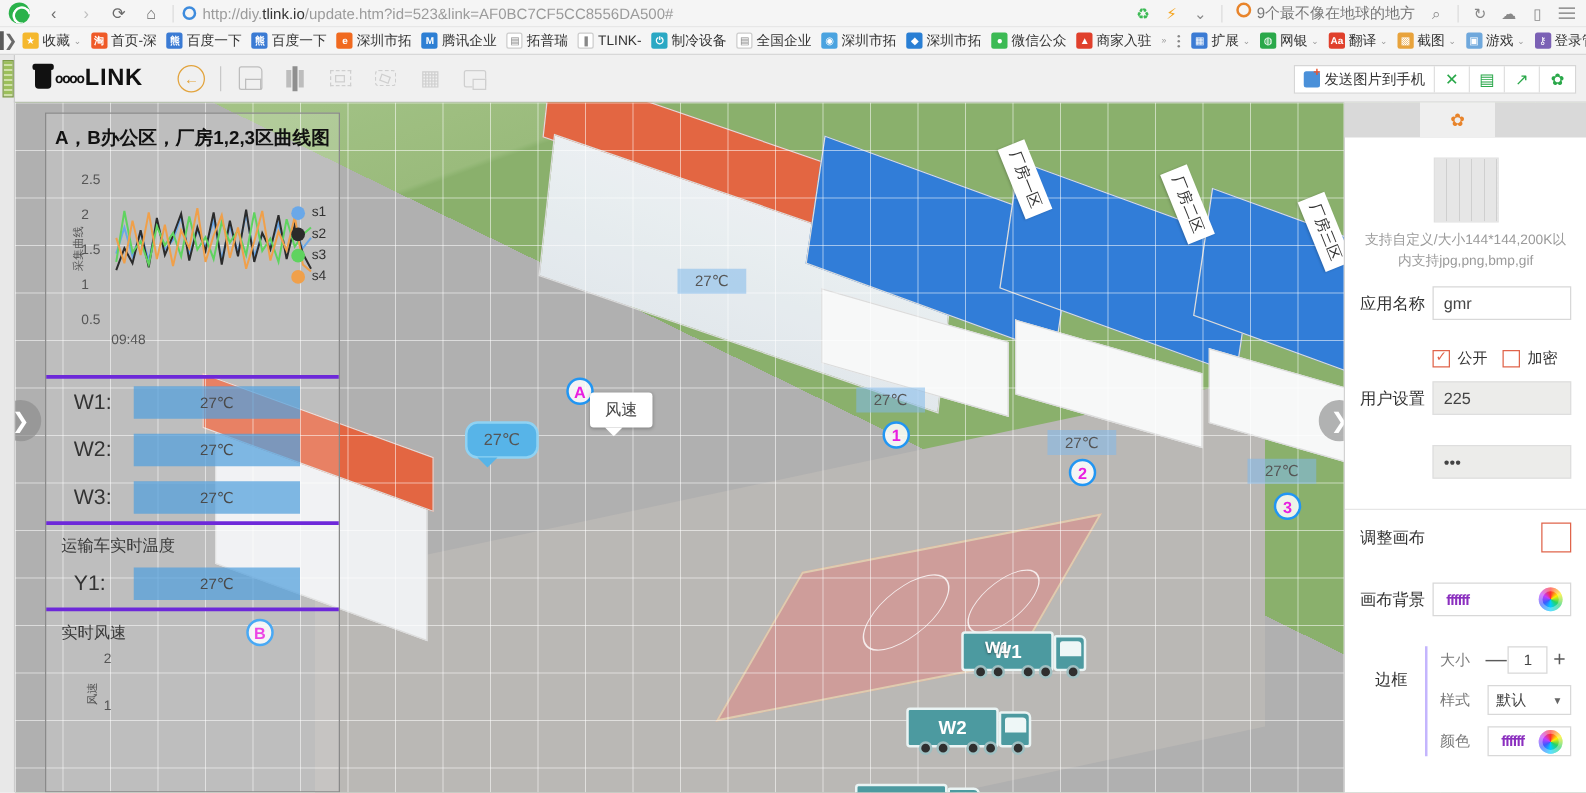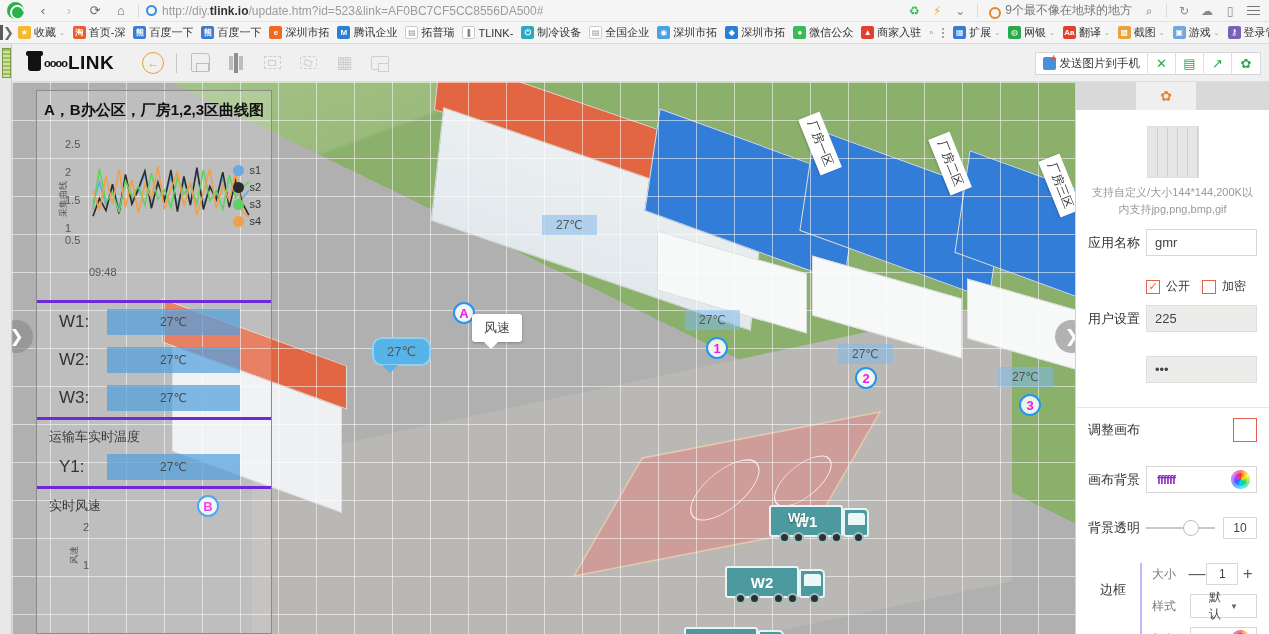--- a/index.html
+++ b/index.html
@@ -36,30 +36,30 @@
   .addr-sep { width:1px; height:14px; background:#dcdcdc; margin:0 4px; }
   .addr-wrap {
     flex:1; height:22px; display:flex; align-items:center; gap:5px;
     font-size:12px; color:#9b9b9b; min-width:0;
   }
   .addr-globe {
     width:11px; height:11px; border-radius:50%;
     border:2px solid #3d8bdd; flex:none; margin-left:3px;
   }
   .addr-text { white-space:nowrap; overflow:hidden; }
-  .addr-text b { color:#333; font-weight:bold; }
+  .addr-text b { color:#333; font-weight:normal; }
   .chrome-right { display:flex; align-items:center; gap:3px; padding-right:6px; }
   .ic {
     width:20px; height:22px; display:flex; align-items:center; justify-content:center;
     font-size:12px; color:#888;
   }
   .ic.grn { color:#3cba54; }
   .ic.org { color:#f5a623; }
   .search-pill {
-    display:flex; align-items:flex-end; gap:4px; font-size:12px; color:#777;
+    display:flex; align-items:flex-start; gap:4px; font-size:12px; color:#777;
     padding:0 4px;
   }
   .search-o {
     width:12px;height:12px;border-radius:50%;border:2px solid #e8842b;
   }
   .hamb { display:flex; flex-direction:column; gap:2.5px; }
   .hamb i { display:block; width:13px; height:1.5px; background:#777; }
 
   
   .bookmarks {
@@ -327,21 +327,21 @@
   .slider-wrap { flex:1; display:flex; align-items:center; gap:8px;}
   .track { flex:1; height:2px; background:#c9c9c9; position:relative; }
   .knob { position:absolute; right:16px; top:-7px; width:16px;height:16px;border-radius:50%;background:#fff;border:1px solid #bdbdbd;}
   .numbox { width:34px;height:22px;border:1px solid #d8d8d8;font-size:12px;color:#444;display:flex;align-items:center;justify-content:center;}
   .border-group { border-left:2px solid #c4b5fd; padding-left:10px; margin-left:52px; }
   .bg-row { display:flex; align-items:center; margin-bottom:9px;}
   .bg-lab { width:38px; font-size:12px; color:#7a7a7a;}
   .step-btn { font-size:17px; color:#5a5a5a; width:20px; text-align:center;}
   .sel {
     flex:1;height:24px;border:1px solid #d8d8d8;font-size:12px;color:#444;
-    display:flex;align-items:center;justify-content:space-between;padding:0 18px;
+    display:flex;align-items:center;justify-content:space-between;padding:0 6px;
   }
   .caret-sm { font-size:8px; color:#666;}
   .side-label { position:absolute; left:12px; font-size:13px; color:#333;}
 </style>
 </head>
 <body>
 
 <div id="app">
 
   <div class="chrome-nav">
@@ -625,21 +625,21 @@
 
       <div class="lp-sec chart-box">
         <div class="chart-head">A，B办公区，厂房1,2,3区曲线图</div>
         <div class="chart-area">
           <div class="y-lab">采集曲线</div>
           <div id="yticks">
               <div class="tick" style="top: 14px;">2.5</div>
               <div class="tick" style="top: 42px;">2</div>
               <div class="tick" style="top: 70px;">1.5</div>
               <div class="tick" style="top: 98px;">1</div>
-              <div class="tick" style="top: 110px;">0.5</div>
+              <div class="tick" style="top: 126px;">0.5</div>
             </div>
           <div class="x-tick" style="left:48px;bottom:-4px;">09:48</div>
           <svg id="spark" width="190" height="110" viewBox="0 0 190 110" style="position:absolute;left:42px;top:14px;">
               <polyline points="10.0,64.9 16.5,44.0 23.0,67.1 29.5,48.4 36.0,70.4 42.5,39.6 48.9,61.6 55.4,53.9 61.9,35.2 68.4,66.0 74.9,46.2 81.4,59.4 87.9,38.5 94.4,68.8 100.9,42.9 107.4,63.8 113.9,33.0 120.4,67.1 126.8,49.5 133.3,58.3 139.8,40.7 146.3,66.0 152.8,45.1 159.3,60.5 165.8,52.3" fill="none" stroke="#6aa8e8" stroke-width="1.6"></polyline>
               <polyline points="10.0,78.1 16.5,60.5 23.0,72.6 29.5,46.2 36.0,75.9 42.5,36.3 48.9,66.0 55.4,50.6 61.9,33.0 68.4,70.4 74.9,44.0 81.4,62.7 87.9,31.9 94.4,73.7 100.9,38.5 107.4,67.1 113.9,29.7 120.4,71.5 126.8,48.4 133.3,61.6 139.8,34.1 146.3,69.3 152.8,41.8 159.3,64.9 165.8,77.0" fill="none" stroke="#2b2b2b" stroke-width="1.6"></polyline>
               <polyline points="10.0,71.5 16.5,30.8 23.0,63.8 29.5,55.0 36.0,73.7 42.5,42.9 48.9,58.3 55.4,48.4 61.9,67.1 68.4,35.2 74.9,61.6 81.4,51.7 87.9,69.3 94.4,39.6 100.9,56.1 107.4,46.2 113.9,66.0 120.4,31.9 126.8,62.7 133.3,52.8 139.8,71.5 146.3,37.4 152.8,59.4 159.3,49.5 165.8,44.0" fill="none" stroke="#5fd35f" stroke-width="1.6"></polyline>
               <polyline points="10.0,52.3 16.5,72.6 23.0,38.5 29.5,66.0 36.0,31.9 42.5,69.3 48.9,41.8 55.4,74.8 61.9,46.2 68.4,60.5 74.9,28.6 81.4,71.5 87.9,50.6 94.4,34.1 100.9,68.2 107.4,44.0 113.9,77.0 120.4,55.0 126.8,30.8 133.3,70.4 139.8,47.3 146.3,62.7 152.8,35.2 159.3,73.7 165.8,79.2" fill="none" stroke="#f0a04a" stroke-width="1.6"></polyline>
             </svg>
           <div class="legend" id="legend">
               <div>
@@ -744,29 +744,20 @@
       </div>
 
       <div class="frow">
         <div class="flab">画布背景</div>
         <div class="color-field">
           <span class="color-text">ffffff</span>
           <span class="wheel-ic"></span>
         </div>
       </div>
 
-      <div class="frow">
-        <div class="flab">背景透明</div>
-        <div class="slider-wrap">
-          <div class="track">
-              <span class="knob"></span>
-            </div>
-          <div class="numbox">10</div>
-        </div>
-      </div>
 
       <div style="position:relative;margin-top:4px;">
         <div class="side-label" style="top:18px;">边框</div>
         <div class="border-group">
           <div class="bg-row">
             <div class="bg-lab">大小</div>
             <span class="step-btn">—</span>
             <div class="numbox">1</div>
             <span class="step-btn">+</span>
           </div>

